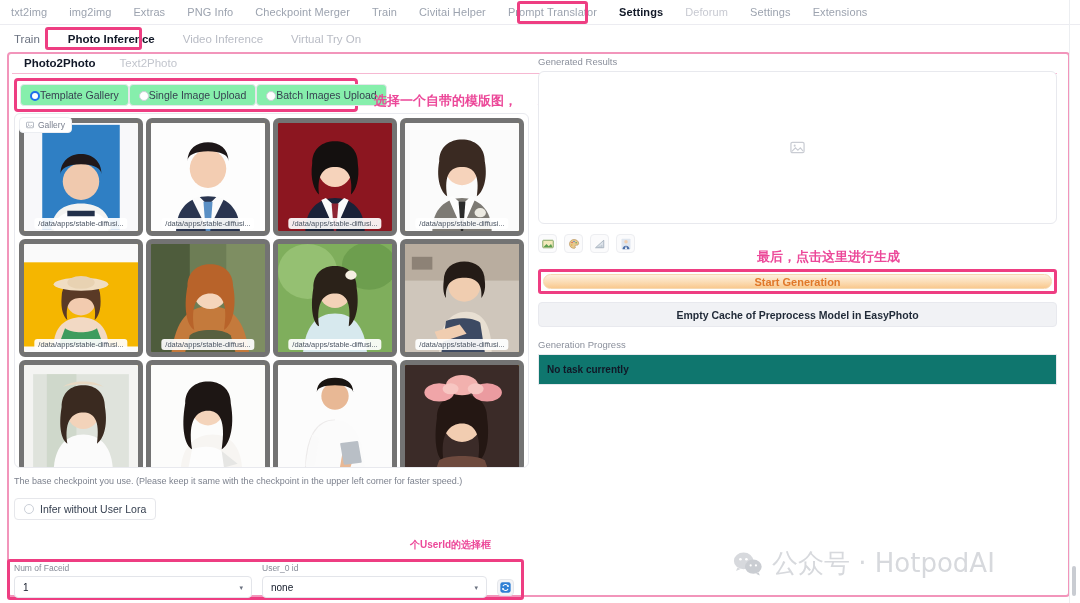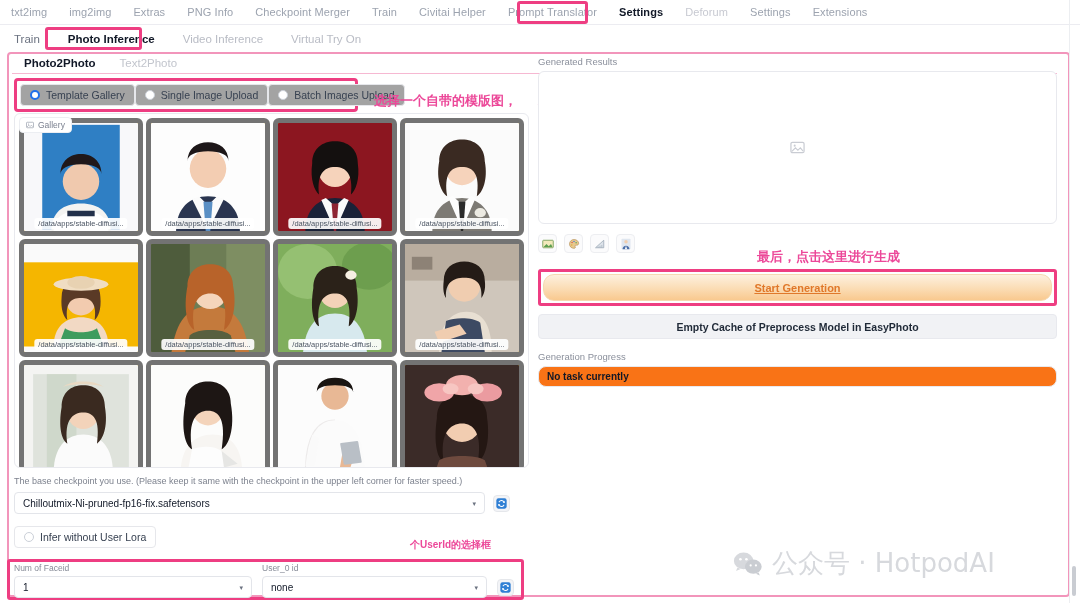--- a/index.html
+++ b/index.html
@@ -54,22 +54,22 @@
 
   
   .leftcol { position: absolute; left: 14px; top: 78px; width: 516px; }
 
   .radio-row {
     display: flex; gap: 0px; align-items: center;
     border: 3px solid #ee3e82; border-radius: 4px;
     padding: 3px; width: 344px; background: #fff;
   }
   .radio-opt {
-    display: flex; align-items: center; gap: 6px;
-    background: #a3a3a3; border: 1px solid #e6e7eb; border-radius: 4px;
+    display: flex; align-items: flex-end; 
+    background: #86efac; border: 1px solid #e6e7eb; border-radius: 4px;
     padding: 4px 9px; font-size: 10.5px; color: #374151; white-space: nowrap;
   }
   .rdot {
     width: 10px; height: 10px; border-radius: 50%; border: 1px solid #cbd0d8;
     background: #fff; flex: 0 0 auto; position: relative;
   }
   .rdot.on { border: 3px solid #1f6feb; background: #fff; }
   .rdot.on::after {
     content: ''; position: absolute; inset: -1px; border-radius: 50%;
     box-shadow: inset 0 0 0 2px #fff; 
@@ -121,37 +121,36 @@
   }
   .icorow { display: flex; gap: 7px; margin-top: 10px; }
   .icobtn {
     width: 19px; height: 19px; border-radius: 4px; background: #fbfbfc;
     border: 1px solid #edeef1; display: flex; align-items: center; justify-content: center;
   }
   .startwrap {
     margin-top: 16px; border: 3px solid #ee3e82; border-radius: 3px; padding: 2px;
   }
   .startbtn {
-    width: 100%; height: 27px; border-radius: 11px;
+    width: 100%; height: 15px; border-radius: 11px;
     background: linear-gradient(180deg,#fdf0de 0%,#fbdcb4 55%,#f9c98f 100%);
     color: #e0782a; font-size: 11px; font-weight: 700;
     display: flex; align-items: center; justify-content: center;
     border: 1px solid #f6d8b0;
-    text-decoration: underline;
   }
   .emptybtn {
     margin-top: 8px; width: 100%; height: 25px; border-radius: 4px;
     background: #f1f2f5; border: 1px solid #e8e9ee;
     color: #1f2937; font-size: 10.5px; font-weight: 700;
     display: flex; align-items: center; justify-content: center;
   }
   .progwrap { margin-top: 12px; }
   .progbox {
-    width: 519px; height: 21px; border: 1px solid #e8e9ee; border-radius: 8px;
-    background: #f97316; display: flex; align-items: center;
+    width: 519px; height: 31px; border: 1px solid #e8e9ee; border-radius: 0;
+    background: #0f766e; display: flex; align-items: center;
     padding: 0 8px; font-size: 10px; color: #111827; font-weight: 700;
   }
 
   
   .bottom { position: absolute; left: 14px; top: 476px; width: 516px; }
   .helptext { font-size: 9px; color: #7d828e; }
   .selectrow { display: flex; align-items: center; gap: 8px; margin-top: 6px; }
   .select {
     height: 22px; border: 1px solid #e3e5ea; border-radius: 4px; background: #fff;
     display: flex; align-items: center; padding: 0 8px;
@@ -476,35 +475,20 @@
     <div class="emptybtn">Empty Cache of Preprocess Model in EasyPhoto</div>
 
     <div class="progwrap">
       <div class="lbl">Generation Progress</div>
       <div class="progbox">No task currently</div>
     </div>
   </div>
 
   <div class="bottom">
     <div class="helptext">The base checkpoint you use. (Please keep it same with the checkpoint in the upper left corner for faster speed.)</div>
-    <div class="selectrow">
-      <div class="select" style="width:471px">
-        <span>Chilloutmix-Ni-pruned-fp16-fix.safetensors</span>
-        <span class="caret">▾</span>
-      </div>
-      <div class="refresh">
-        <svg width="11" height="11" viewBox="0 0 16 16">
-          <rect x="0.5" y="0.5" width="15" height="15" rx="3" fill="#2f7fd4"></rect>
-          <path d="M11.8 6.4A4 4 0 0 0 4.6 5.6" fill="none" stroke="#fff" stroke-width="1.5" stroke-linecap="round"></path>
-          <path d="M4.2 9.6a4 4 0 0 0 7.2.8" fill="none" stroke="#fff" stroke-width="1.5" stroke-linecap="round"></path>
-          <path d="M12.6 4v2.8h-2.8z" fill="#fff"></path>
-          <path d="M3.4 12V9.2h2.8z" fill="#fff"></path>
-        </svg>
-      </div>
-    </div>
 
     <div class="lora-row">
       <div class="lora-opt">
         <span class="rdot"></span>
         <span>Infer without User Lora</span>
       </div>
     </div>
   </div>
 
   <div class="facebox"></div>

